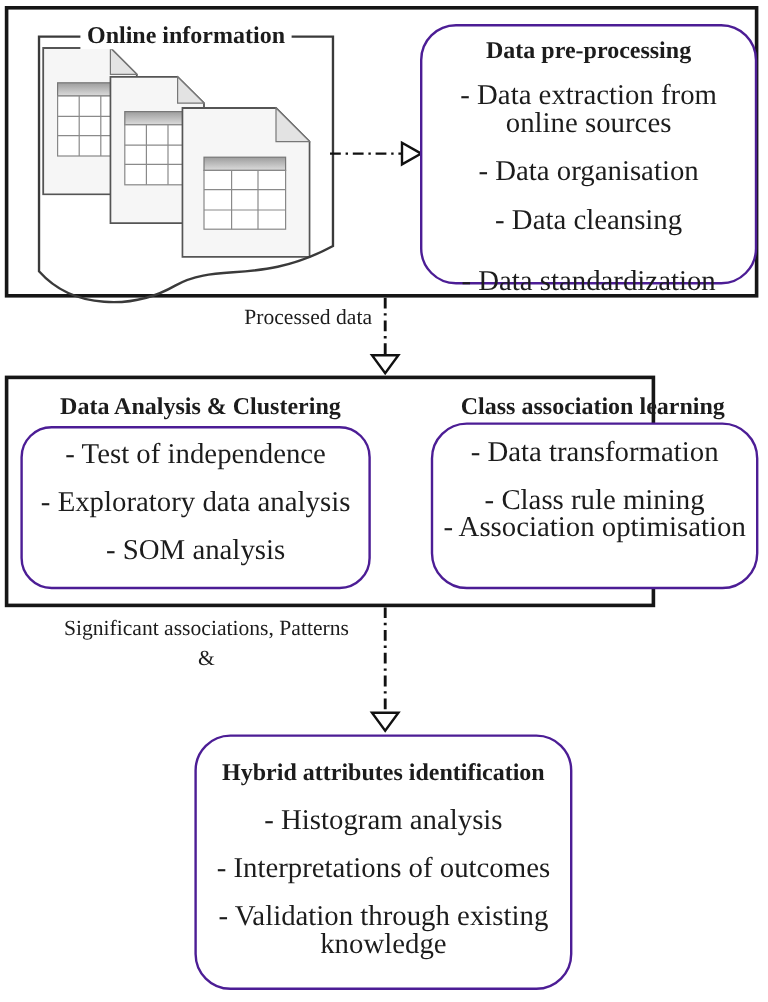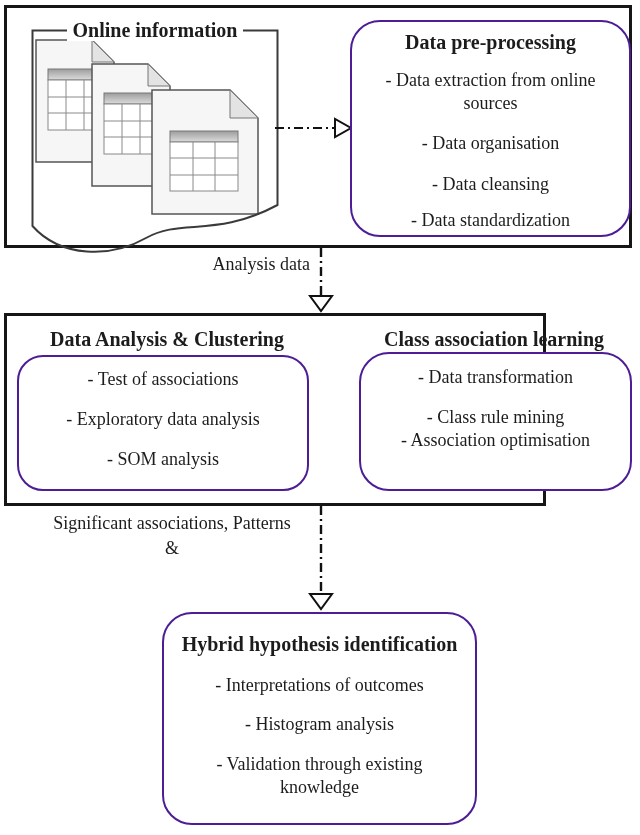--- a/index.html
+++ b/index.html
@@ -7,21 +7,21 @@
     width: 640px; height: 835px;
     background: #ffffff;
     font-family: "Liberation Serif", "DejaVu Serif", serif;
     color: #1c1c1c;
   }
   .stage { position: relative; width: 640px; height: 835px; background:#fff; overflow: hidden; }
   .abs { position: absolute; }
   .outer-box { border: 3px solid #161616; background: transparent; }
   .round-box { border: 2px solid #4c1d95; border-radius: 30px; background: #fff; }
   .btitle { font-weight: bold; font-size: 20px; text-align: center; line-height: 26px; white-space: nowrap; }
-  .item { font-size: 18px; text-align: center; line-height: 23px; }
+  .item { font-size: 24px; text-align: center; line-height: 23px; }
   .label-text { font-size: 18px; line-height: 25px; }
   svg { display: block; }
 </style>
 </head>
 <body>
 
 <div class="stage">
 
   <div class="abs outer-box" style="left:4px; top:5px; width:628px; height:243px;">
 
@@ -88,37 +88,37 @@
         <line x1="0" y1="14" x2="60" y2="14" stroke="#111" stroke-width="2" stroke-dasharray="9 4 2 4"></line>
         <polygon points="60,5 60,23 76,14" fill="#fff" stroke="#111" stroke-width="2"></polygon>
       </svg>
     </div>
 
     <div class="abs round-box" style="left:343px; top:12px; width:281px; height:217px; padding-top:7px;">
       <div class="btitle">Data pre-processing</div>
       <div class="item" style="width:242px; margin:14px auto 0;">- Data extraction from online sources</div>
       <div class="item" style="width:242px; margin:17px auto 0;">- Data organisation</div>
       <div class="item" style="width:242px; margin:18px auto 0;">- Data cleansing</div>
-      <div class="item" style="width:242px; margin:13px auto 0;">- Data standardization</div>
+      <div class="item" style="width:242px; margin:28px auto 0;">- Data standardization</div>
     </div>
   </div>
 
-  <div class="abs label-text" style="left:140px; top:252px; width:170px; text-align:right;">Analysis data</div>
+  <div class="abs label-text" style="left:140px; top:252px; width:170px; text-align:right;">Processed data</div>
   <div class="abs" style="left:306px; top:248px; width:30px; height:66px;">
     <svg viewBox="0 0 30 66" width="30" height="66">
       <line x1="15" y1="0" x2="15" y2="48" stroke="#111" stroke-width="2.4" stroke-dasharray="9 4 2 4"></line>
       <polygon points="4,48 26,48 15,63" fill="#fff" stroke="#111" stroke-width="2"></polygon>
     </svg>
   </div>
 
   <div class="abs outer-box" style="left:4px; top:313px; width:542px; height:193px;">
 
     <div class="abs btitle" style="left:10px; top:10px; width:300px;">Data Analysis &amp; Clustering</div>
     <div class="abs round-box" style="left:10px; top:39px; width:292px; height:136px; border-radius:26px; padding-top:11px;">
-      <div class="item">- Test of associations</div>
+      <div class="item">- Test of independence</div>
       <div class="item" style="margin-top:17px;">- Exploratory data analysis</div>
       <div class="item" style="margin-top:17px;">- SOM analysis</div>
     </div>
 
     <div class="abs btitle" style="left:348px; top:10px; width:278px;">Class association learning</div>
     <div class="abs round-box" style="left:352px; top:36px; width:273px; height:139px; border-radius:30px; padding-top:12px;">
       <div class="item">- Data transformation</div>
       <div class="item" style="margin-top:17px;">- Class rule mining</div>
       <div class="item" style="">- Association optimisation</div>
     </div>
@@ -129,19 +129,19 @@
     <div>&amp;</div>
   </div>
   <div class="abs" style="left:306px; top:506px; width:30px; height:106px;">
     <svg viewBox="0 0 30 106" width="30" height="106">
       <line x1="15" y1="0" x2="15" y2="88" stroke="#111" stroke-width="2.4" stroke-dasharray="9 4 2 4"></line>
       <polygon points="4,88 26,88 15,103" fill="#fff" stroke="#111" stroke-width="2"></polygon>
     </svg>
   </div>
 
   <div class="abs round-box" style="left:162px; top:612px; width:315px; height:213px; padding-top:17px;">
-    <div class="btitle">Hybrid hypothesis identification</div>
+    <div class="btitle">Hybrid attributes identification</div>
+    <div class="item" style="width:280px; margin:16px auto 0;">- Histogram analysis</div>
     <div class="item" style="width:280px; margin:17px auto 0;">- Interpretations of outcomes</div>
-    <div class="item" style="width:280px; margin:16px auto 0;">- Histogram analysis</div>
     <div class="item" style="width:280px; margin:17px auto 0;">- Validation through existing knowledge</div>
   </div>
 
 </div>
 
 </body></html>

